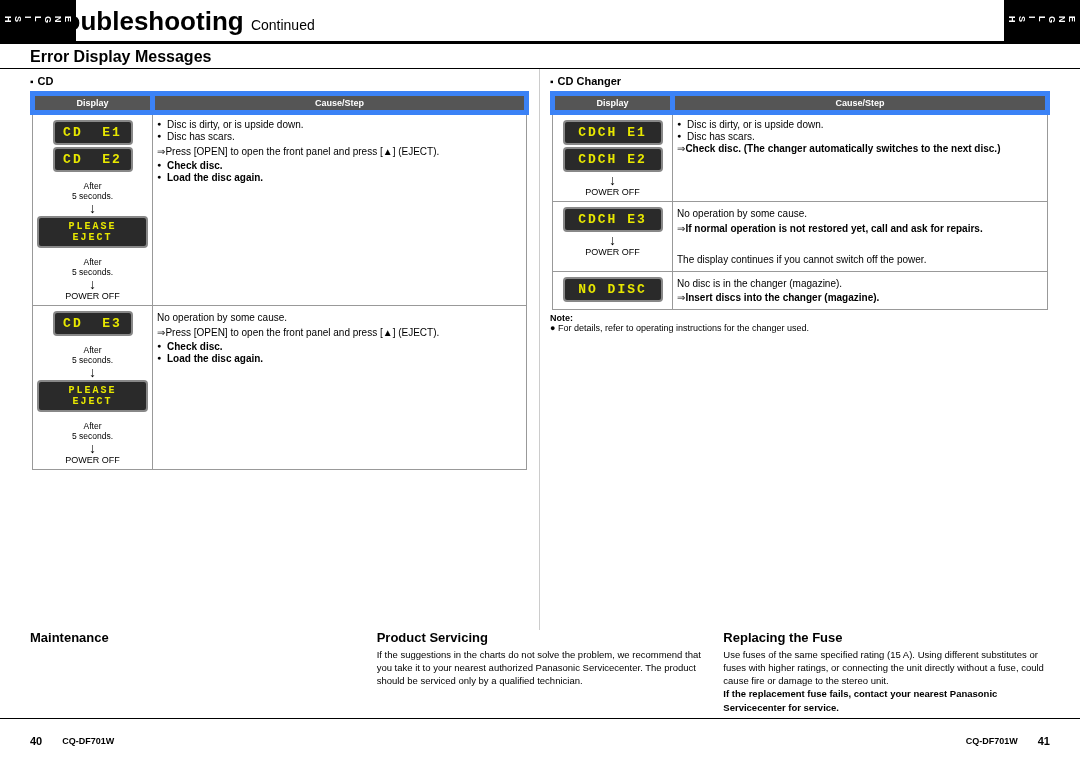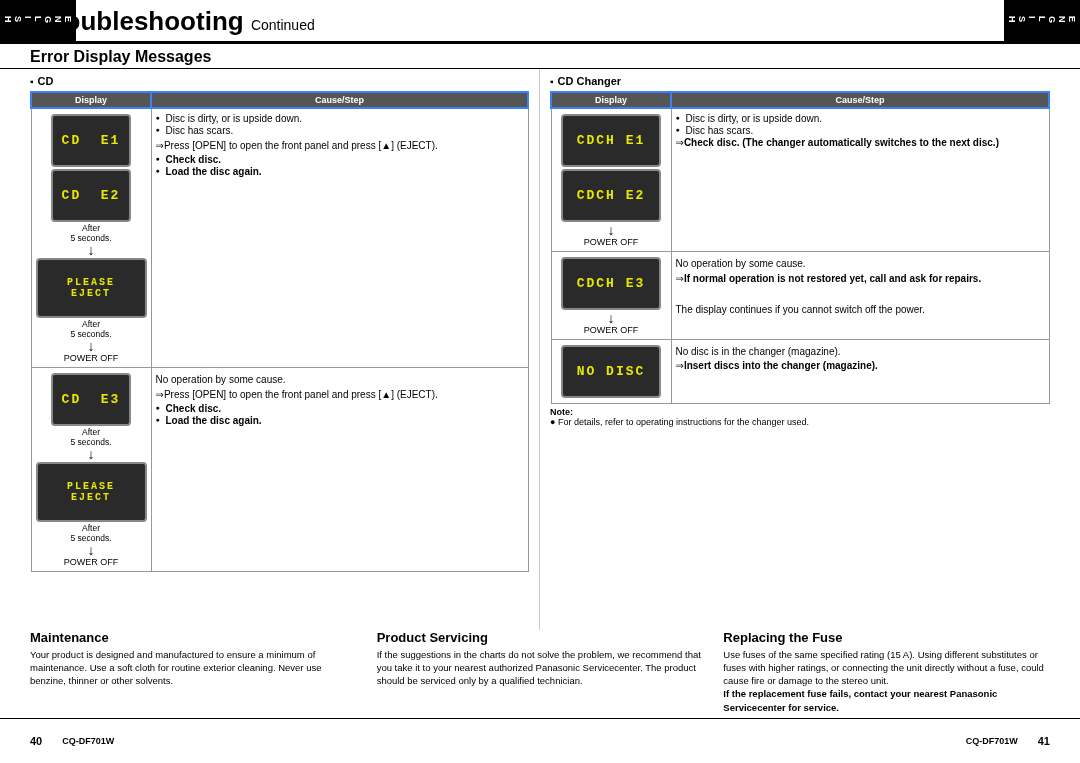--- a/index.html
+++ b/index.html
@@ -103,39 +103,39 @@
       border-collapse: collapse;
       border: 1px solid #999;
     }
     .error-table th {
       background: #555;
       color: #fff;
       font-size: 9px;
       font-weight: bold;
       text-align: center;
       padding: 2px 16px;
-      border: 2px solid #3b82f6;
+      border: 5px solid #3b82f6;
     }
     .error-table td {
       border: 1px solid #999;
       vertical-align: top;
       padding: 4px;
     }
 
     
     .lcd-display {
       background: #2a2a2a;
       border: 2px solid #888;
       border-radius: 4px;
       color: #e8e800;
       font-family: 'Courier New', monospace;
       font-size: 13px;
       font-weight: bold;
       text-align: center;
-      padding: 17px 6px;
+      padding: 3px 6px;
       display: inline-block;
       min-width: 80px;
       letter-spacing: 2px;
       margin: 1px 0;
     }
     .lcd-display.wide {
       min-width: 100px;
     }
 
     .display-col {
@@ -152,20 +152,21 @@
       display: block;
       text-align: center;
       line-height: 1;
     }
 
     .after-label {
       font-size: 8.5px;
       color: #000;
       text-align: center;
       display: block;
+      margin-top: 8px;
     }
     .power-off-label {
       font-size: 9px;
       font-weight: normal;
       color: #000;
       text-align: center;
       display: block;
     }
 
     .bullet-list {
@@ -405,21 +406,20 @@
       <span>● <span>For details, refer to operating instructions for the changer used.</span></span>
     </div>
   </div>
 
 </div>
 
 <div class="lower-sections">
   <div class="lower-grid">
     <div class="lower-section">
       <h3>Maintenance</h3>
-      <p>Your product is designed and manufactured to ensure a minimum of maintenance. Use a soft cloth for routine exterior cleaning. Never use benzine, thinner or other solvents.</p>
     </div>
     <div class="lower-section">
       <h3>Product Servicing</h3>
       <p>If the suggestions in the charts do not solve the problem, we recommend that you take it to your nearest authorized Panasonic Servicecenter. The product should be serviced only by a qualified technician.</p>
     </div>
     <div class="lower-section">
       <h3>Replacing the Fuse</h3>
       <p>Use fuses of the same specified rating (15 A). Using different substitutes or fuses with higher ratings, or connecting the unit directly without a fuse, could cause fire or damage to the stereo unit.</p>
       <p class="bold-note">If the replacement fuse fails, contact your nearest Panasonic Servicecenter for service.</p>
     </div>

